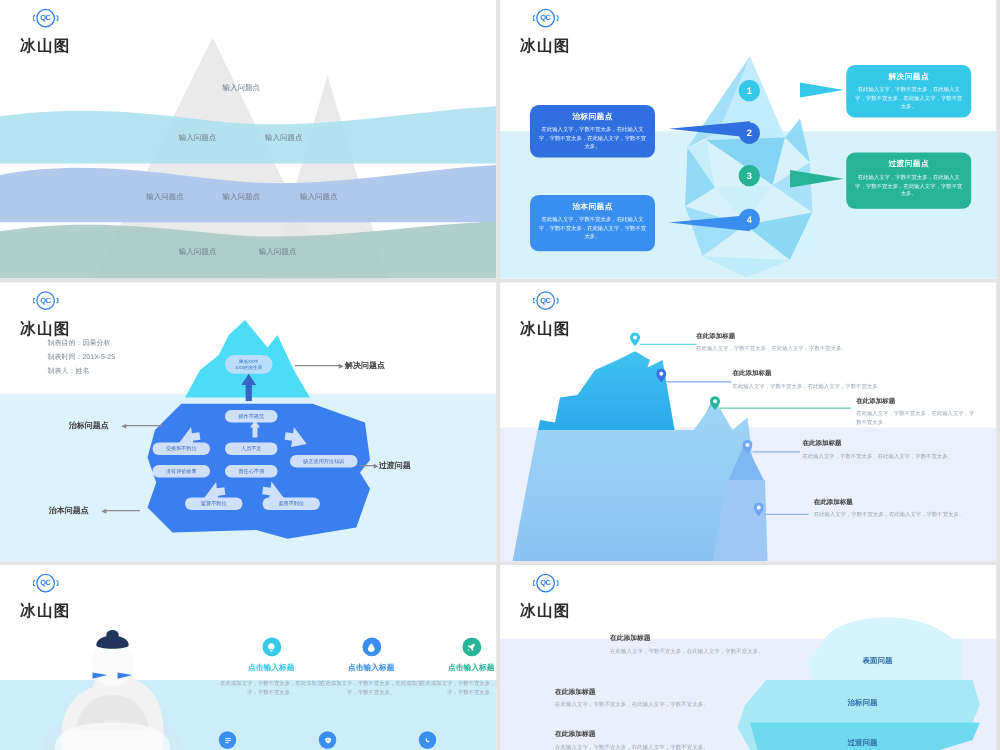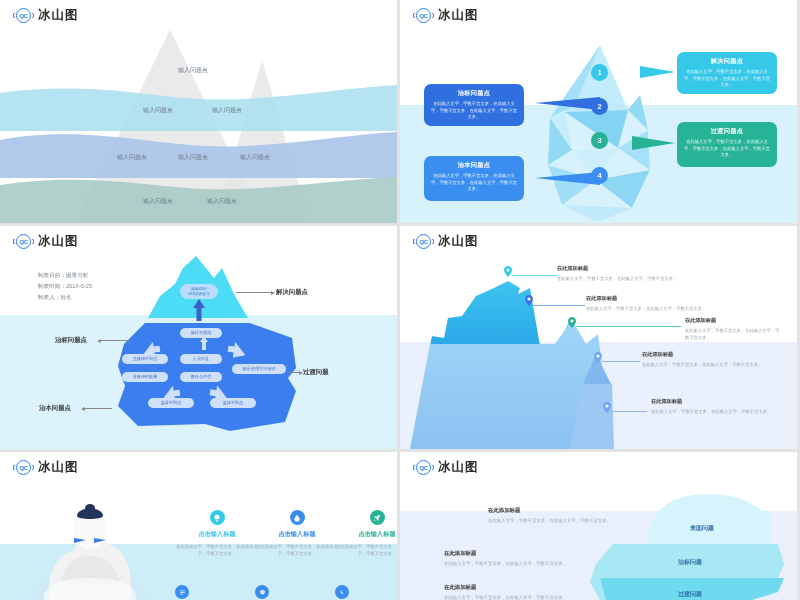--- a/index.html
+++ b/index.html
@@ -20,20 +20,21 @@
   .slide{
     position:relative;
     background:#ffffff;
     overflow:hidden;
   }
   
   .hdr{
     position:absolute;left:16px;top:7px;
     display:flex;align-items:center;gap:7px;
     z-index:40;
+    flex-direction:column;
   }
   .logo{
     width:15px;height:15px;border-radius:50%;
     border:1.6px solid #2f7fe8;
     display:flex;align-items:center;justify-content:center;
     font-size:6px;font-weight:bold;color:#2f7fe8;
     letter-spacing:-0.5px;line-height:1;
     box-sizing:border-box;
     position:relative;
   }

